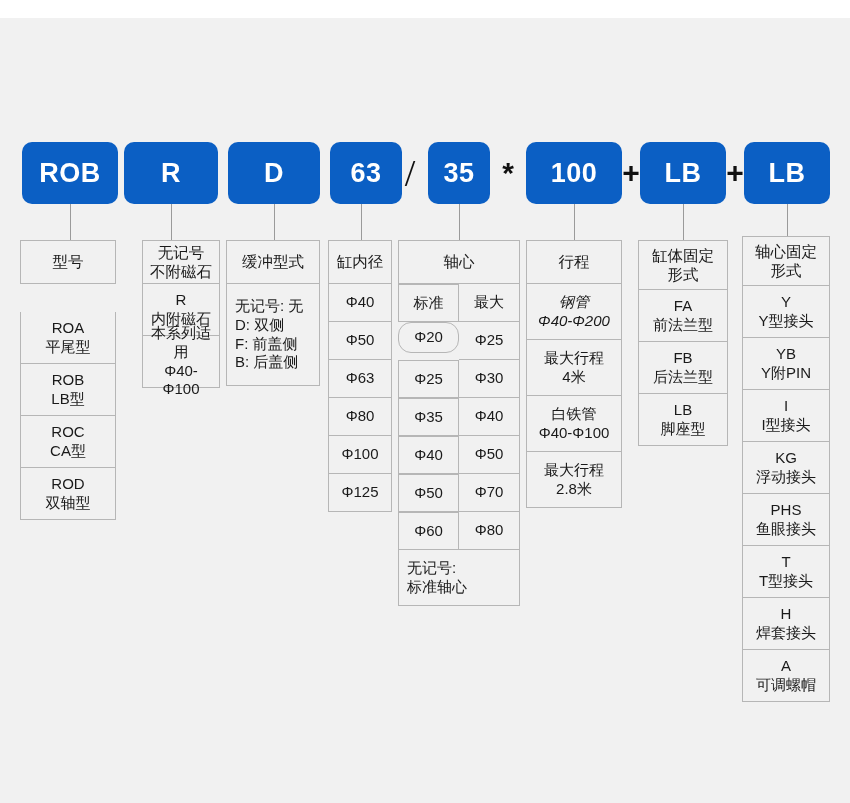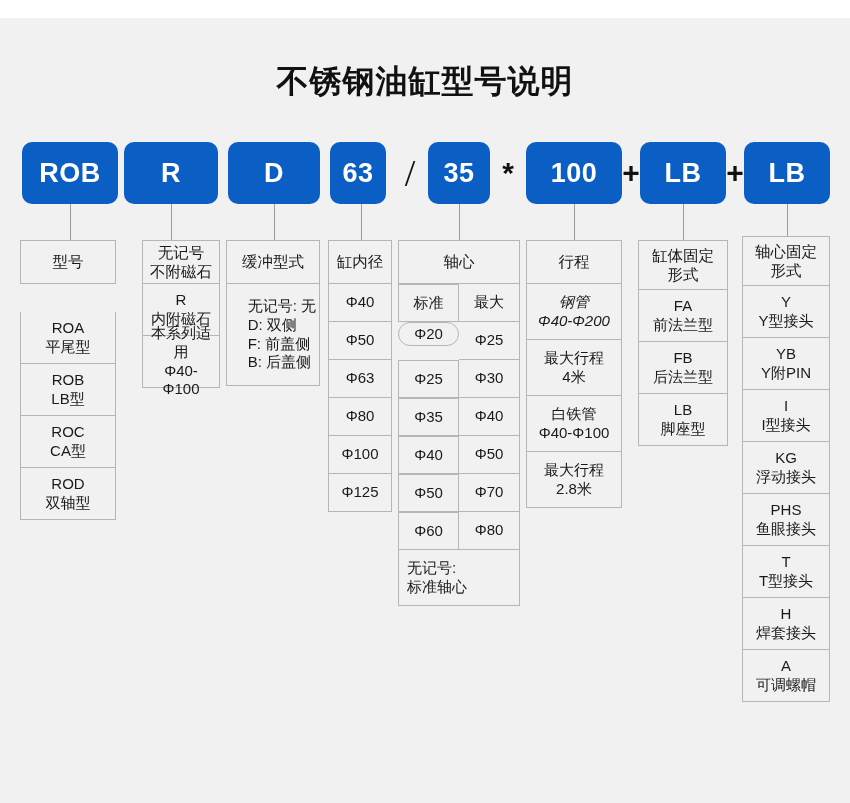--- a/index.html
+++ b/index.html
@@ -136,27 +136,26 @@
     border-left: 1px solid #b6b6b6;
     border-right: 1px solid #b6b6b6;
   }
 </style>
 </head>
 <body>
 
 <div id="stage">
   <div id="field"></div>
 
-  <div id="title">不锈钢油缸型号说明</div>
 
   <div id="code-row">
       <div class="badge" style="left: 22px; width: 96px; background: rgb(11, 95, 196);">ROB</div>
       <div class="badge" style="left: 124px; width: 94px; background: rgb(11, 95, 196);">R</div>
       <div class="badge" style="left: 228px; width: 92px; background: rgb(11, 95, 196);">D</div>
-      <div class="badge" style="left: 330px; width: 56px; background: rgb(11, 95, 196);">63</div>
+      <div class="badge" style="left: 330px; width: 72px; background: rgb(11, 95, 196);">63</div>
       <div class="badge" style="left: 428px; width: 62px; background: rgb(11, 95, 196);">35</div>
       <div class="badge" style="left: 526px; width: 96px; background: rgb(11, 95, 196);">100</div>
       <div class="badge" style="left: 640px; width: 86px; background: rgb(11, 95, 196);">LB</div>
       <div class="badge" style="left: 744px; width: 86px; background: rgb(11, 95, 196);">LB</div>
       <div class="sep slash" style="left: 392px; width: 36px;">/</div>
       <div class="sep star" style="left: 490px; width: 36px;">*</div>
       <div class="sep plus" style="left: 622px; width: 18px;">+</div>
       <div class="sep plus" style="left: 726px; width: 18px;">+</div>
     </div>
 
@@ -214,21 +213,21 @@
         </div>
         <div class="cell tall" style="height: 52px;">
           <div>
             <span class="ln">本系列适用</span>
             <span class="ln">Φ40-Φ100</span>
           </div>
         </div>
       </div>
       <div class="col" style="left: 226px; top: 240px; width: 94px;">
         <div class="cell head" style="height: 44px;">缓冲型式</div>
-        <div class="cell tall left" style="height: 102px; justify-content: flex-end;">
+        <div class="cell tall left" style="height: 102px;">
           <div>
             <span class="ln">无记号: 无</span>
             <span class="ln">D: 双侧</span>
             <span class="ln">F: 前盖侧</span>
             <span class="ln">B: 后盖侧</span>
           </div>
         </div>
       </div>
       <div class="col" style="left: 328px; top: 240px; width: 64px;">
         <div class="cell head" style="height: 44px;">缸内径</div>
@@ -263,21 +262,21 @@
           </div>
         </div>
       </div>
       <div class="col" style="left: 398px; top: 240px; width: 122px;">
         <div class="cell head" style="height: 44px;">轴心</div>
         <div class="subrow">
           <div class="cell" style="height: 38px;">标准</div>
           <div class="cell" style="height: 38px;">最大</div>
         </div>
         <div class="subrow">
-          <div class="cell" style="height: 24px; border-radius: 13px;">Φ20</div>
+          <div class="cell" style="height: 31px; border-radius: 13px;">Φ20</div>
           <div class="cell" style="height: 38px;">Φ25</div>
         </div>
         <div class="subrow">
           <div class="cell" style="height: 38px;">Φ25</div>
           <div class="cell" style="height: 38px;">Φ30</div>
         </div>
         <div class="subrow">
           <div class="cell" style="height: 38px;">Φ35</div>
           <div class="cell" style="height: 38px;">Φ40</div>
         </div>

